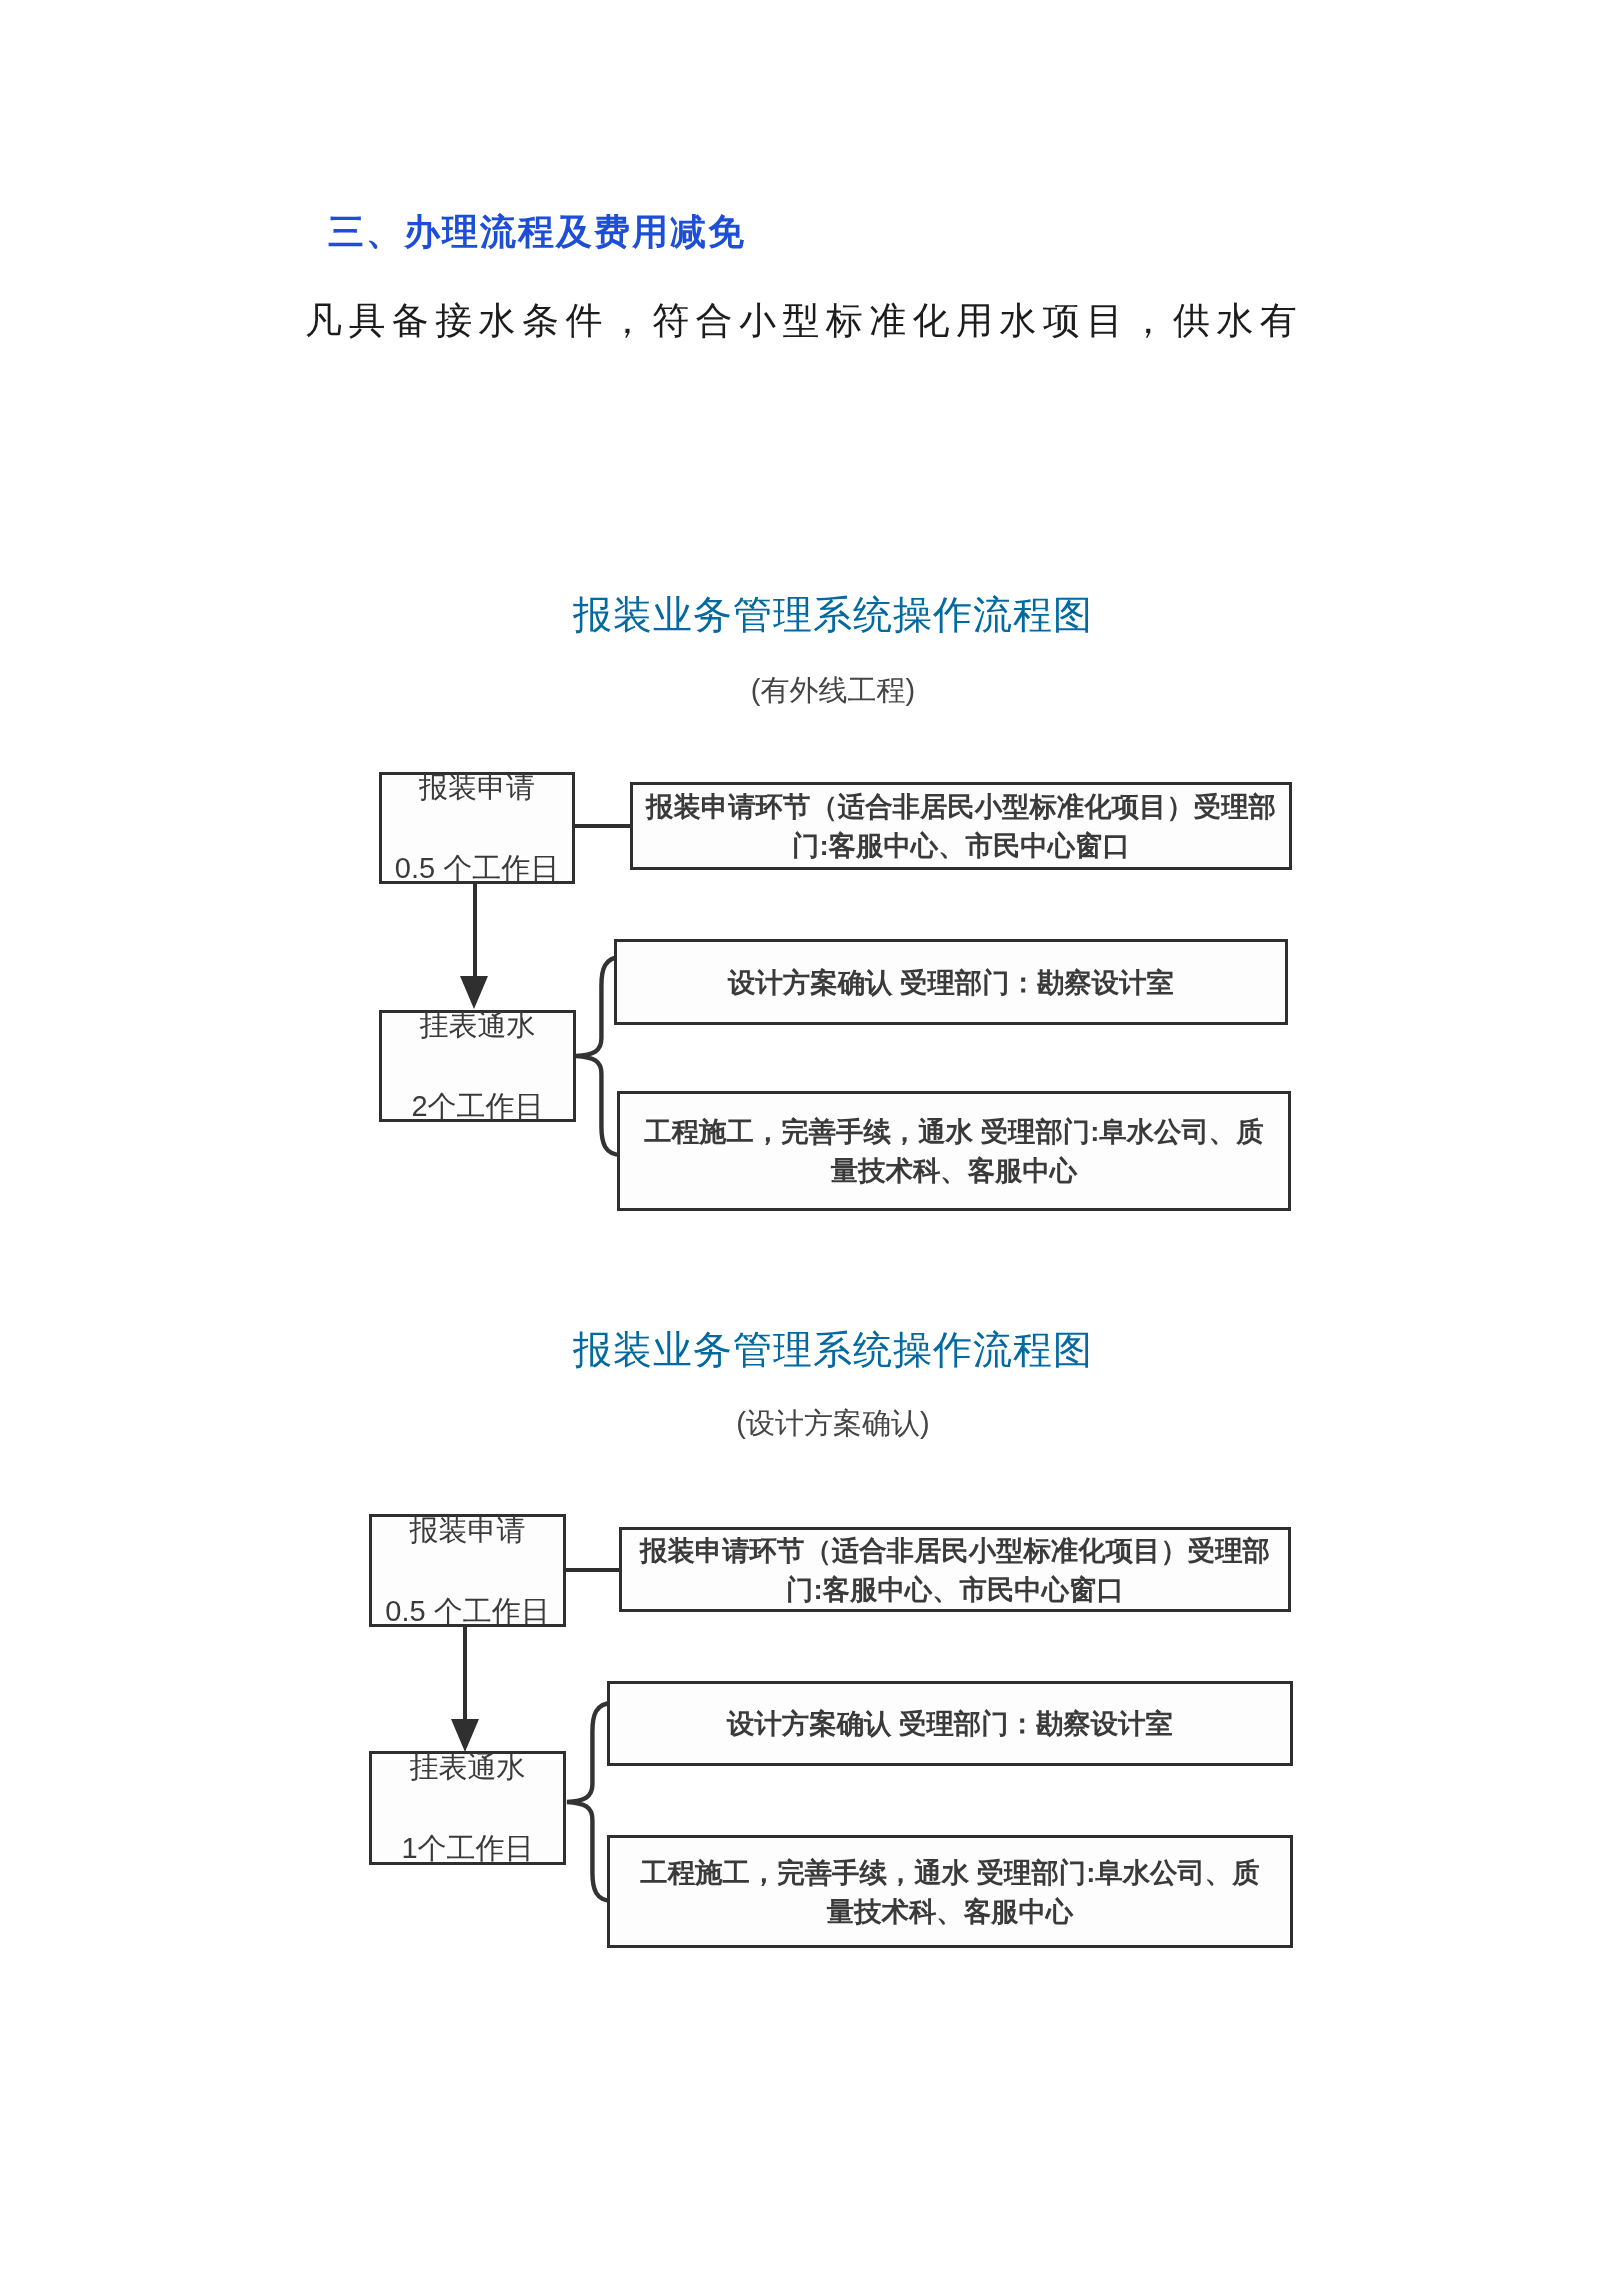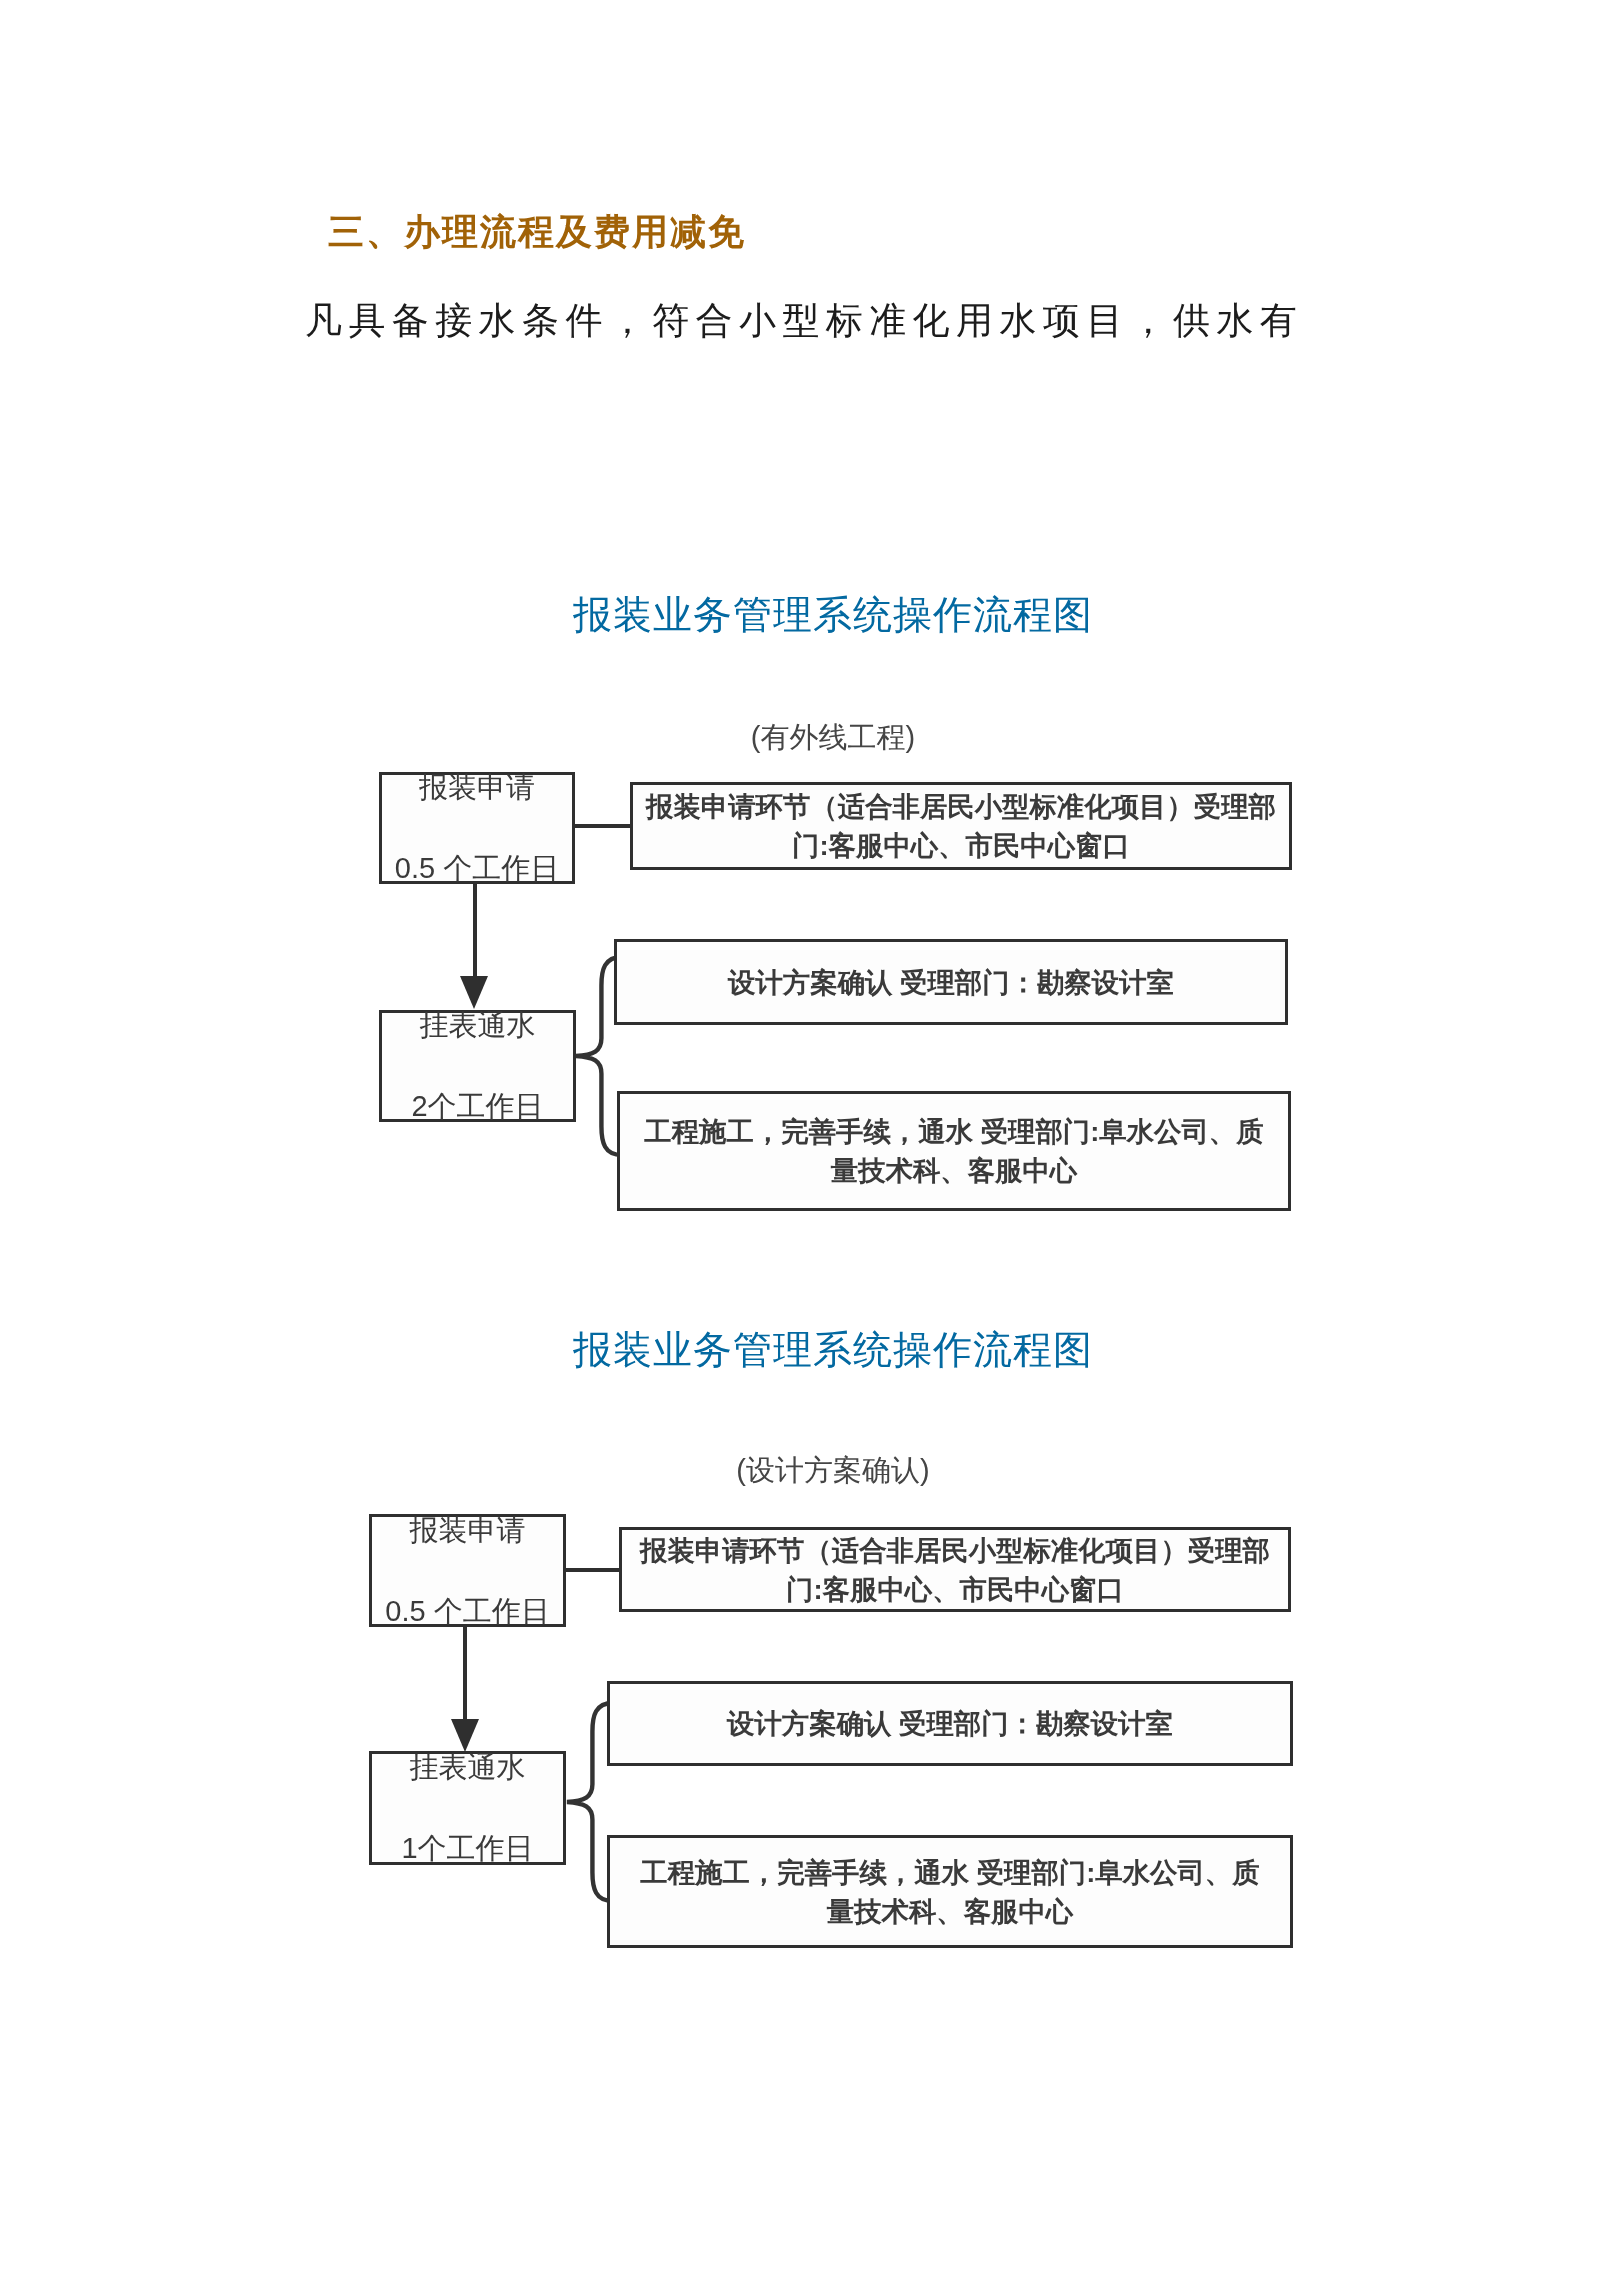--- a/index.html
+++ b/index.html
@@ -5,39 +5,39 @@
   html,body{margin:0;padding:0;}
   body{
     width:1619px;height:2291px;position:relative;background:#ffffff;
     font-family:"Liberation Sans","DejaVu Sans",sans-serif;
     overflow:hidden;
   }
   
   .doc-heading{
     position:absolute;left:328px;top:208px;
     font-family:"Liberation Serif","DejaVu Serif",serif;
-    font-weight:bold;font-size:36px;color:#a16207;letter-spacing:2px;
+    font-weight:bold;font-size:36px;color:#1d4ed8;letter-spacing:2px;
     white-space:nowrap;
   }
   .doc-paragraph{
     position:absolute;left:251px;top:274px;width:1245px;
     font-family:"Liberation Serif","DejaVu Serif",serif;
     font-size:37px;color:#1c1c1c;line-height:93px;letter-spacing:6.4px;
   }
   .doc-paragraph .pline{white-space:nowrap;}
   .doc-paragraph .pline.indent{margin-left:54px;}
   
   .flowchart{position:absolute;width:1000px;}
   .fc-title{
     position:absolute;left:0;top:0;width:100%;text-align:center;
     font-size:39px;color:#0369a1;letter-spacing:1px;white-space:nowrap;
   }
   .fc-subtitle{
     position:absolute;left:0;width:100%;text-align:center;
-    font-size:29px;color:#454545;white-space:nowrap;margin-top:47px;
+    font-size:29px;color:#454545;white-space:nowrap;
   }
   .fc-box{
     position:absolute;background:#fdfdfd;border:3.9px solid #2f2f2f;
     display:flex;flex-direction:column;align-items:center;justify-content:center;
     text-align:center;color:#3a3a3a;box-sizing:border-box;
   }
   .fc-box.small{font-size:29px;line-height:41px;gap:40px;}
   .fc-box.wide{font-size:27.4px;line-height:39px;font-weight:bold;}
   .fc-hline{position:absolute;height:3.9px;background:#2f2f2f;}
   .fc-vline{position:absolute;width:3.9px;background:#2f2f2f;}

